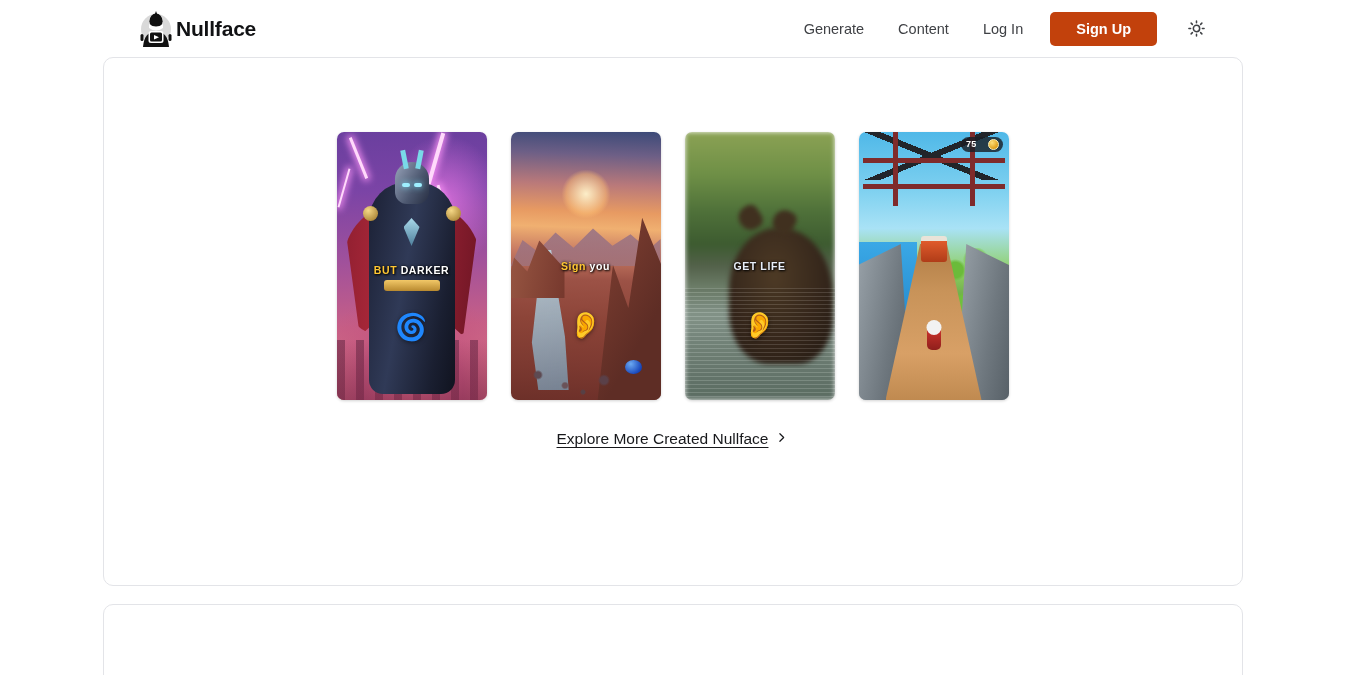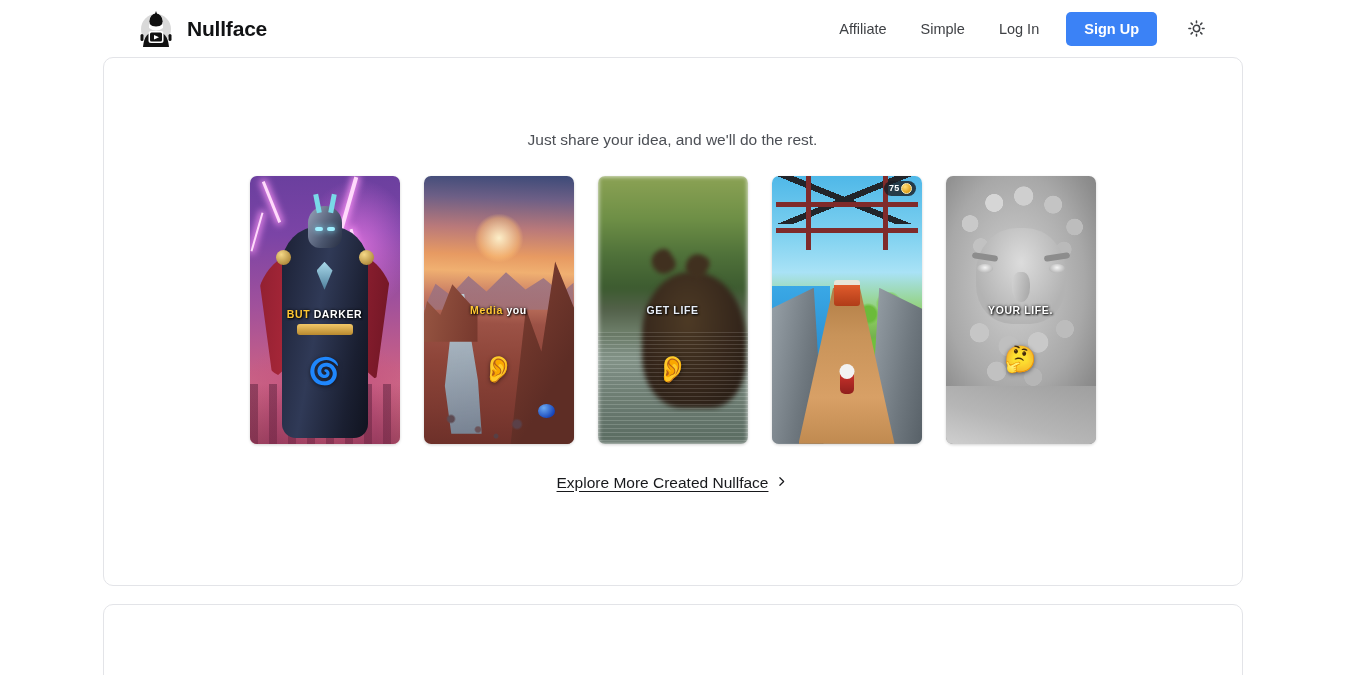--- a/index.html
+++ b/index.html
@@ -12,41 +12,41 @@
   }
 
   
   .header {
     height: 57px;
     display: flex;
     align-items: center;
     padding: 0 136px 0 136px;
     position: relative;
   }
-  .brand { display: flex; align-items: center; gap: 11px; cursor: pointer; }
+  .brand { display: flex; align-items: center; cursor: pointer; }
   .brand-logo {
     width: 40px; height: 40px;
     position: relative;
     display: block;
   }
   .brand-name {
     font-size: 21px; font-weight: bold; letter-spacing: -0.2px; color: #111214;
   }
   .nav {
     margin-left: auto;
     display: flex; align-items: center; gap: 0px;
   }
   .nav-link {
     font-size: 14.5px; color: #3f4145; padding: 8px 17px; cursor: pointer;
     white-space: nowrap;
   }
   .signup-btn {
-    background: #3b82f6; color: #ffffff;
+    background: #c2410c; color: #ffffff;
     font-size: 14.5px; font-weight: bold;
-    padding: 9px 18px; border-radius: 5px; margin-left: 10px;
+    padding: 9px 26px; border-radius: 5px; margin-left: 10px;
     cursor: pointer; white-space: nowrap;
   }
   .theme-toggle {
     margin-left: 26px; width: 26px; height: 26px;
     display: flex; align-items: center; justify-content: center; cursor: pointer;
   }
 
   
   .page {
     padding: 0 96px;
@@ -343,21 +343,21 @@
     background: linear-gradient(#d9362f, #8f1f1c);
     border-radius: 5px;
   }
   .t4-player .ph {
     position: absolute; top: -4px; left: 50%; transform: translateX(-50%);
     width: 15px; height: 15px; border-radius: 50%;
     background: #f2f2f2;
   }
   .coin-badge {
     position: absolute; z-index: 9; top: 5px; right: 6px;
-    display: flex; align-items: flex-start; gap: 1px;
+    display: flex; align-items: flex-start; gap: 11px;
     background: rgba(26,30,38,.82);
     border-radius: 9px; padding: 2px 4px 2px 5px;
   }
   .coin-badge .num {
     font-size: 9px; font-weight: bold; color: #fff; letter-spacing: .3px;
   }
   .coin-badge .coin {
     width: 11px; height: 11px; border-radius: 50%;
     background: radial-gradient(circle at 34% 30%, #ffe07a, #e0a01a 70%, #b2760c);
     border: 1px solid #fff1b8;
@@ -448,40 +448,39 @@
         <rect x="14" y="23.5" width="12" height="9" rx="1.5" fill="#111"></rect>
         <path d="M18 26 L23 28.2 L18 30.5 Z" fill="#fff"></path>
         <rect x="4.5" y="25" width="3" height="7" rx="1.5" fill="#111"></rect>
         <rect x="32.5" y="25" width="3" height="7" rx="1.5" fill="#111"></rect>
       </svg>
     </span>
     <span class="brand-name">Nullface</span>
   </div>
 
   <nav class="nav">
-    <span class="nav-link">Affiliate</span>
-    <span class="nav-link">Simple</span>
+    <span class="nav-link">Generate</span>
+    <span class="nav-link">Content</span>
     <span class="nav-link">Log In</span>
     <span class="signup-btn">Sign Up</span>
     <span class="theme-toggle">
       <svg width="19" height="19" viewBox="0 0 24 24" fill="none" stroke="#3f4145" stroke-width="1.9" stroke-linecap="round">
         <circle cx="12" cy="12" r="4"></circle>
         <path d="M12 2.4v2.2M12 19.4v2.2M2.4 12h2.2M19.4 12h2.2M5.2 5.2l1.6 1.6M17.2 17.2l1.6 1.6M18.8 5.2l-1.6 1.6M6.8 17.2l-1.6 1.6"></path>
       </svg>
     </span>
   </nav>
 </div>
 
 <div class="page">
 
   <section class="card hero-card">
 
 
     <div class="sub">
-      <div>Just share your idea, and we'll do the rest.</div>
     </div>
 
     <div class="thumbs">
 
       <div class="thumb t1">
         <div class="thumb-art">
           <div class="skyline"></div>
           <div class="bolt" style="left:96px;top:0;width:4px;height:60px;transform:rotate(16deg);"></div>
           <div class="bolt" style="left:108px;top:52px;width:3px;height:70px;transform:rotate(-14deg);"></div>
           <div class="bolt" style="left:118px;top:110px;width:3px;height:64px;transform:rotate(18deg);"></div>
@@ -512,21 +511,21 @@
       <div class="thumb t2">
         <div class="thumb-art">
           <div class="t2-mtn"></div>
           <div class="t2-river"></div>
           <div class="t2-ridge-l"></div>
           <div class="t2-ridge-r"></div>
           <div class="t2-rocks"></div>
           <div class="t2-blueball"></div>
         </div>
         <div class="cap" style="top:128px;">
-          <span class="y">Media</span>
+          <span class="y">Sign</span>
           <span class="w">you</span>
         </div>
         <span class="emoji" style="top:180px;">👂</span>
       </div>
 
       <div class="thumb t3">
         <div class="thumb-art"></div>
         <div class="t3-animal"></div>
         <div class="t3-ear-l"></div>
         <div class="t3-ear-r"></div>
@@ -556,37 +555,20 @@
               <span class="pb"></span>
               <span class="ph"></span>
             </div>
         </div>
         <div class="coin-badge">
           <span class="num">75</span>
           <span class="coin"></span>
         </div>
       </div>
 
-      <div class="thumb t5">
-        <div class="thumb-art">
-          <div class="t5-hair"></div>
-          <div class="t5-face"></div>
-          <div class="t5-brow-l"></div>
-          <div class="t5-brow-r"></div>
-          <div class="t5-eye-l"></div>
-          <div class="t5-eye-r"></div>
-          <div class="t5-nose"></div>
-          <div class="t5-beard"></div>
-          <div class="t5-robe"></div>
-        </div>
-        <div class="cap" style="top:128px;">
-          <span class="w">YOUR LIFE.</span>
-        </div>
-        <span class="emoji" style="top:170px;">🤔</span>
-      </div>
 
     </div>
 
     <div class="explore-wrap">
       <span class="explore">
         <span class="txt">Explore More Created Nullface</span>
         <span>
           <svg width="13" height="13" viewBox="0 0 24 24" fill="none" stroke="#17181b" stroke-width="2.2" stroke-linecap="round" stroke-linejoin="round">
             <polyline points="9 5 16 12 9 19"></polyline>
           </svg>

